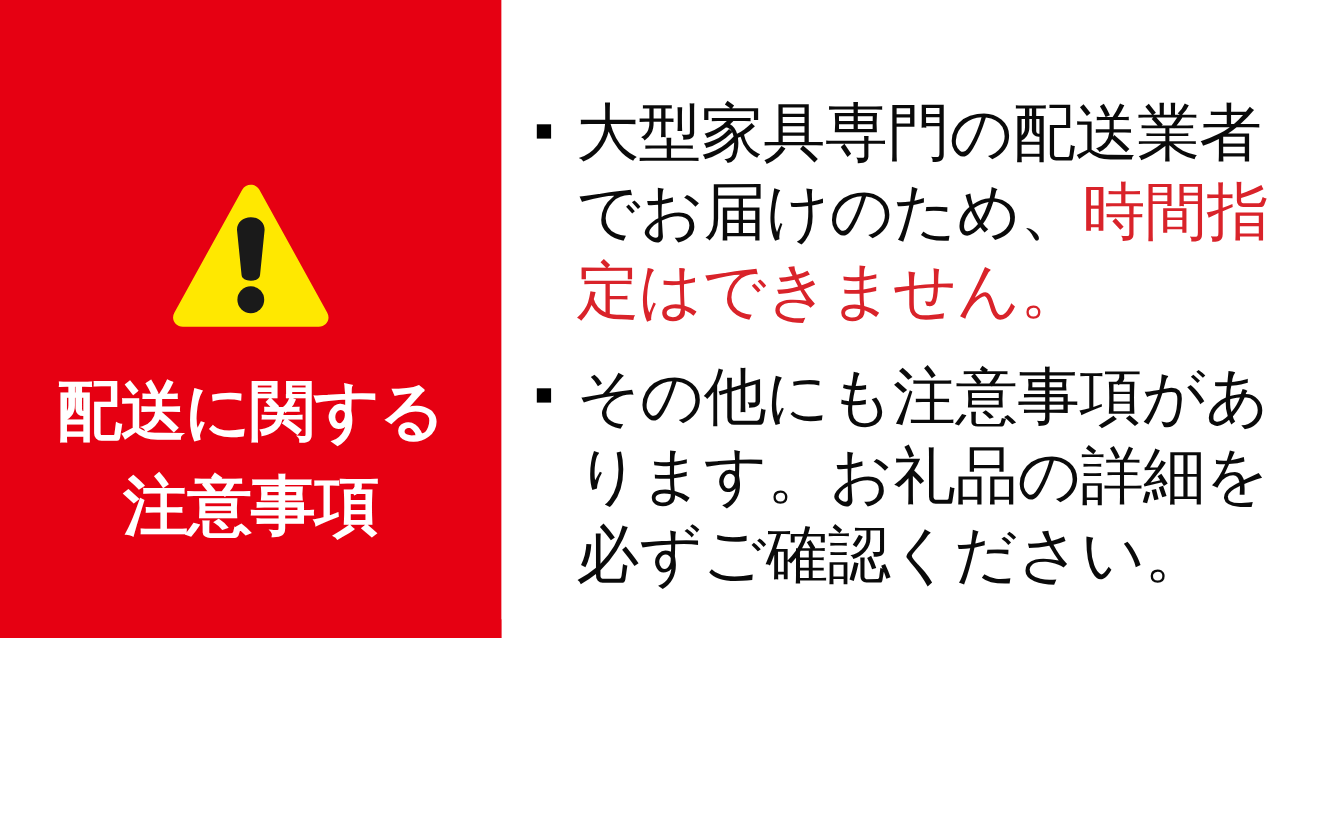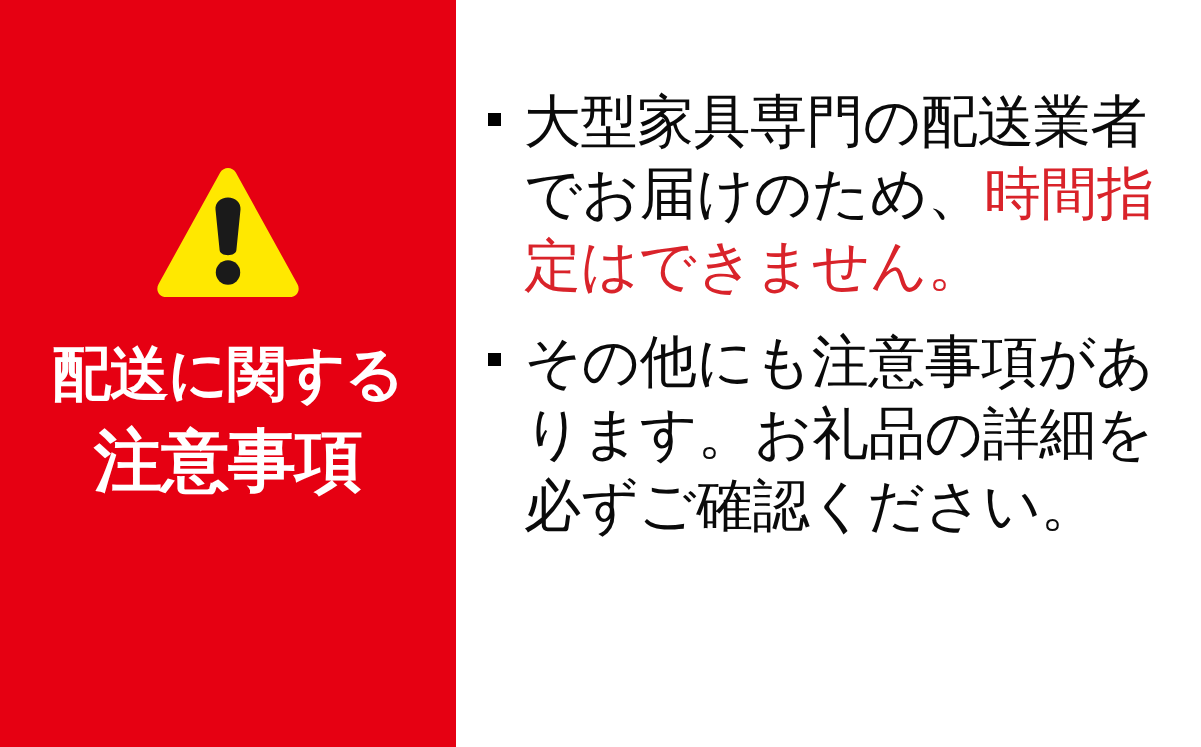--- a/index.html
+++ b/index.html
@@ -19,21 +19,21 @@
     overflow: hidden;
     display: flex;
     flex-direction: row;
     align-items: stretch;
   }
 
   
   .left-panel {
     position: relative;
     width: 456px;
-    height: 747px;
+    height: 580px;
     flex: 0 0 456px;
     background: #e60012;
     display: flex;
     flex-direction: column;
     align-items: center;
     justify-content: flex-start;
     box-sizing: border-box;
   }
 
   .warning-icon-wrap {
@@ -63,21 +63,21 @@
   .title-line-1 {
     display: block;
     font-size: 59px;
     line-height: 76px;
     letter-spacing: -1px;
     color: #ffffff;
     white-space: nowrap;
   }
   .title-line-2 {
     display: block;
-    font-size: 68px;
+    font-size: 59px;
     line-height: 96px;
     letter-spacing: -1px;
     color: #ffffff;
     white-space: nowrap;
   }
 
   
   .right-panel {
     position: relative;
     flex: 1 1 auto;

